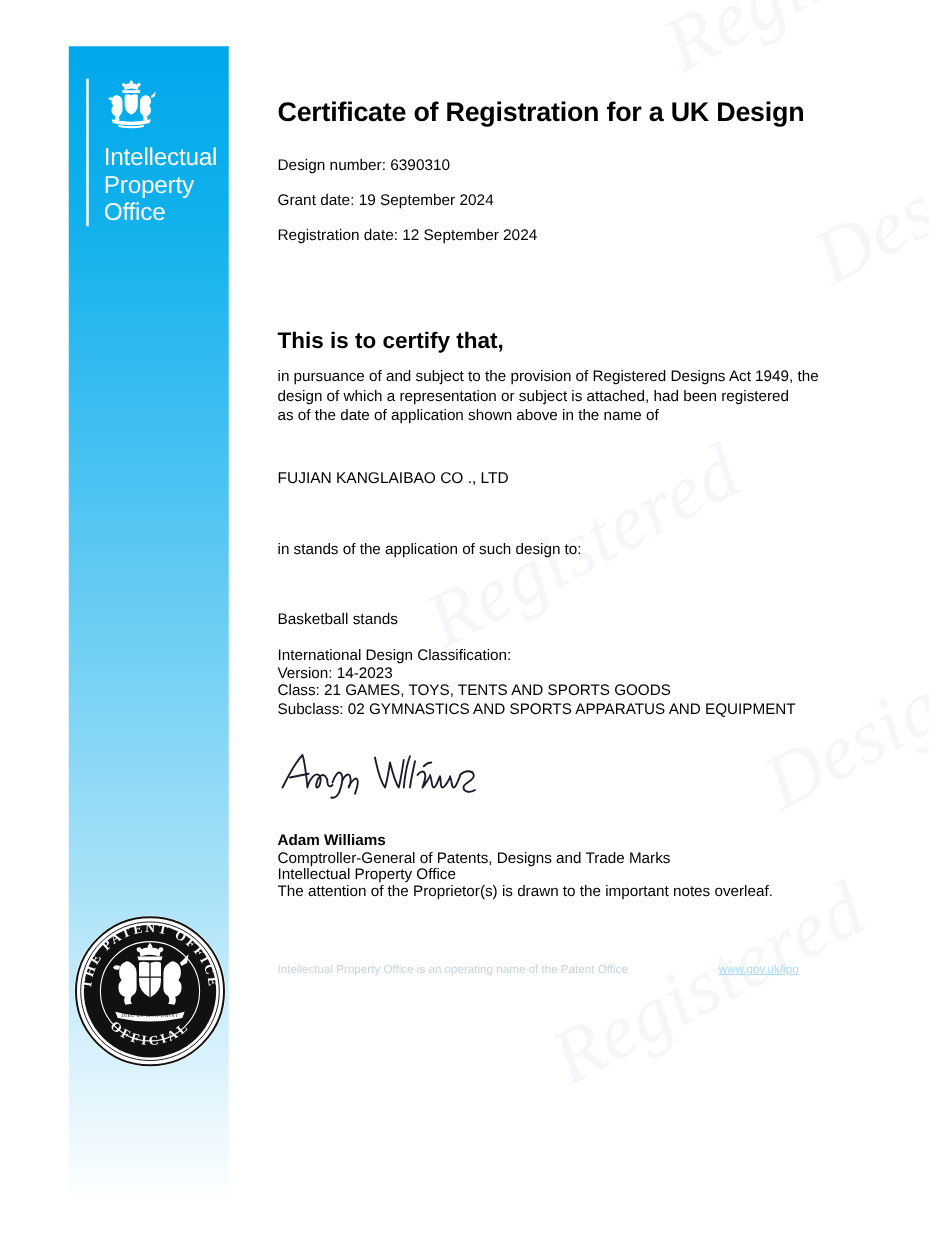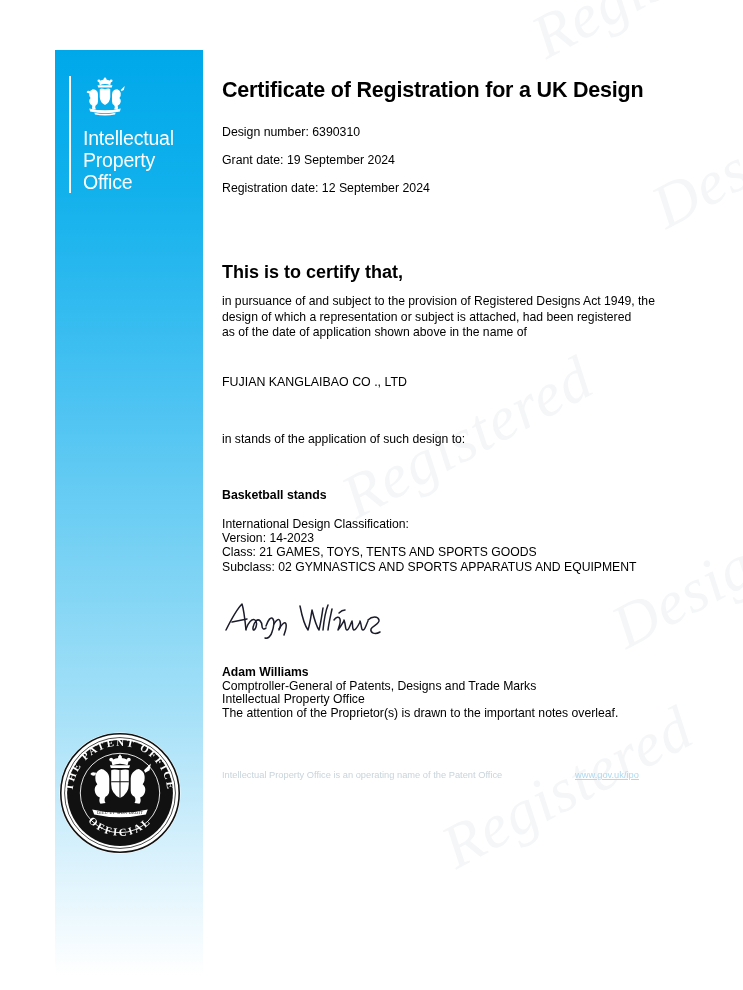--- a/index.html
+++ b/index.html
@@ -34,22 +34,22 @@
     white-space: nowrap;
     transform: rotate(-28deg);
     transform-origin: left top;
     letter-spacing: 1px;
   }
 
   
   .sidebar {
     position: absolute;
     left: 55px;
-    top: 50px;
-    width: 148px;
+    top: 37px;
+    width: 128px;
     height: 925px;
     background: linear-gradient(to bottom,
         #00a8ea 0%,
         #0fb0ec 14%,
         #4cc3f2 38%,
         #79d2f4 55%,
         #a6e1f8 72%,
         #d5f0fc 86%,
         #ffffff 100%);
     z-index: 1;
@@ -134,21 +134,20 @@
     position: absolute;
     top: 432px;
     left: 0;
     font-size: 12.2px;
   }
   .product {
     position: absolute;
     top: 488px;
     left: 0;
     font-size: 12.3px;
-    font-weight: bold;
   }
   .classification {
     position: absolute;
     top: 517px;
     left: 0;
     font-size: 12.2px;
     line-height: 14.2px;
     white-space: nowrap;
   }
   .signature {

